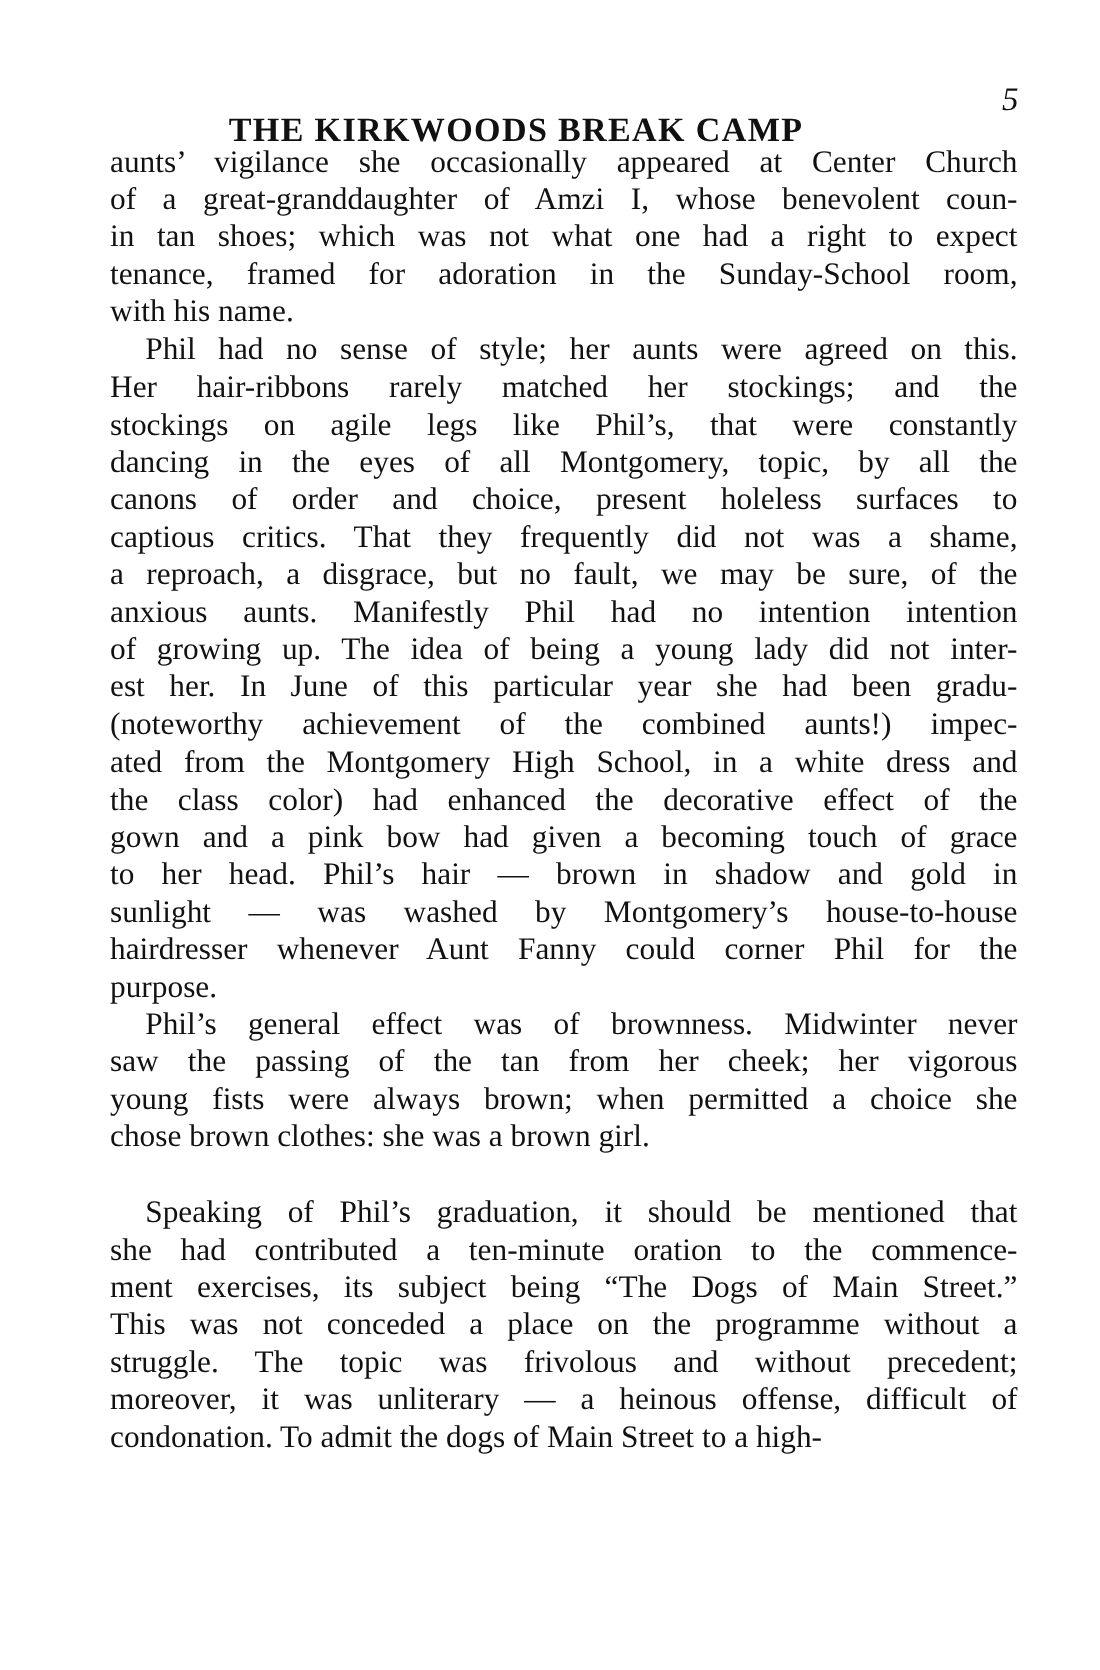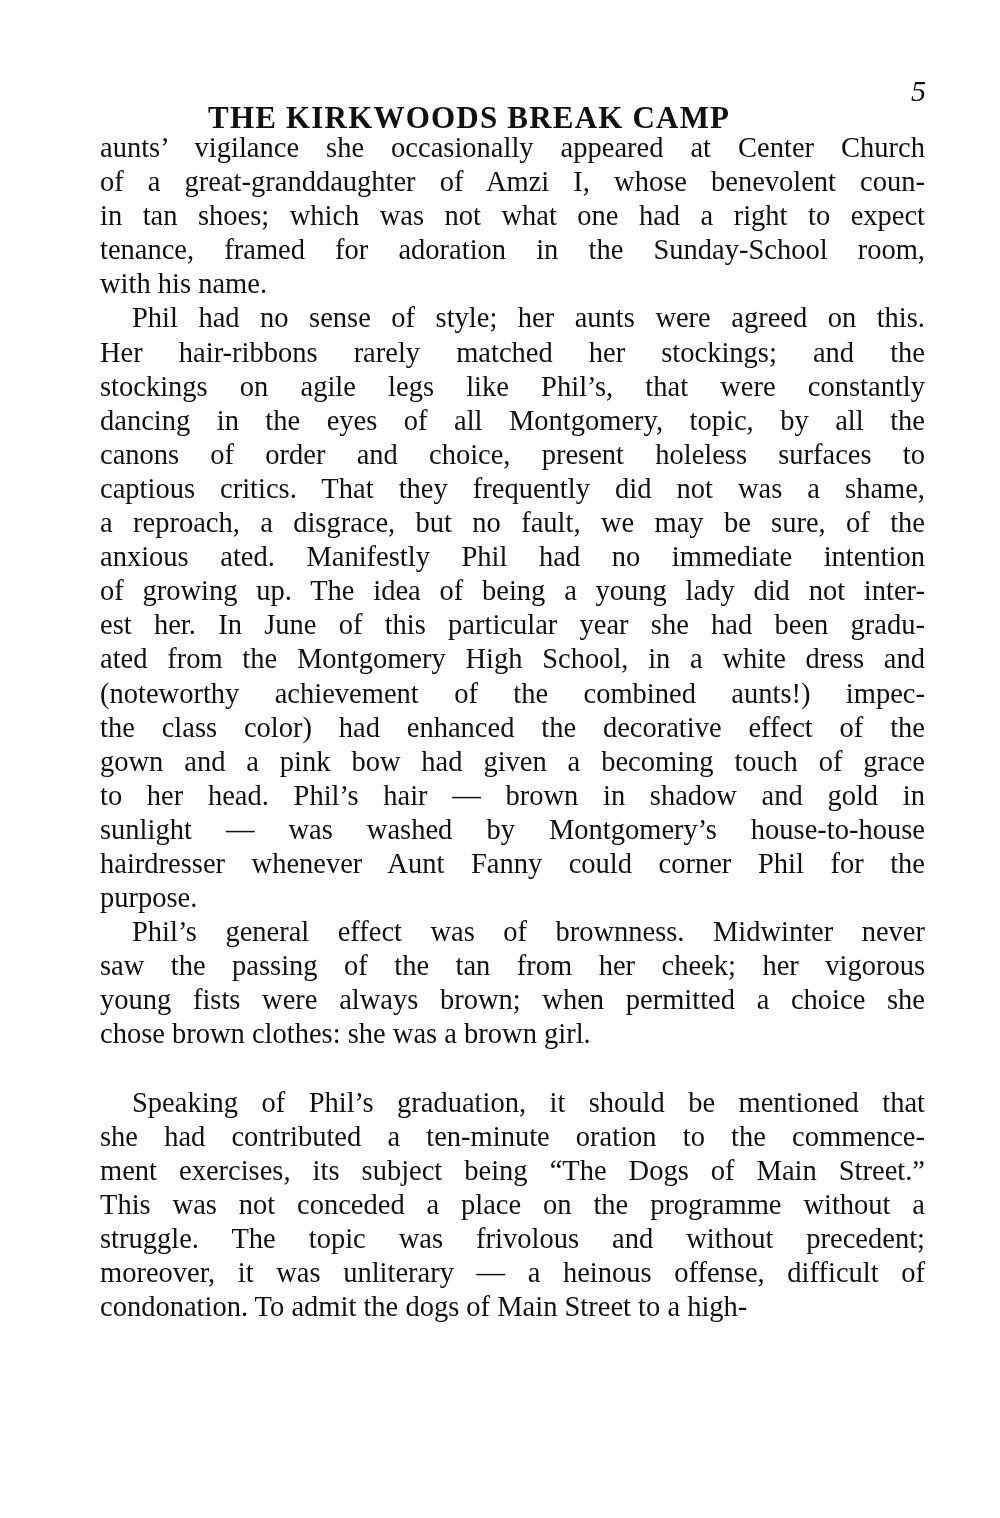--- a/index.html
+++ b/index.html
@@ -32,25 +32,25 @@
         <span class="line last">with his name.</span>
       </div>
       <div>
         <span class="line indent">Phil had no sense of style; her aunts were agreed on this.</span>
         <span class="line">Her hair-ribbons rarely matched her stockings; and the</span>
         <span class="line">stockings on agile legs like Phil’s, that were constantly</span>
         <span class="line">dancing in the eyes of all Montgomery, topic, by all the</span>
         <span class="line">canons of order and choice, present holeless surfaces to</span>
         <span class="line">captious critics. That they frequently did not was a shame,</span>
         <span class="line">a reproach, a disgrace, but no fault, we may be sure, of the</span>
-        <span class="line">anxious ated. Manifestly Phil had no immediate intention</span>
+        <span class="line">anxious aunts. Manifestly Phil had no intention intention</span>
         <span class="line">of growing up. The idea of being a young lady did not inter-</span>
         <span class="line">est her. In June of this particular year she had been gradu-</span>
+        <span class="line">(noteworthy achievement of the combined aunts!) impec-</span>
         <span class="line">ated from the Montgomery High School, in a white dress and</span>
-        <span class="line">(noteworthy achievement of the combined aunts!) impec-</span>
         <span class="line">the class color) had enhanced the decorative effect of the</span>
         <span class="line">gown and a pink bow had given a becoming touch of grace</span>
         <span class="line">to her head. Phil’s hair — brown in shadow and gold in</span>
         <span class="line">sunlight — was washed by Montgomery’s house-to-house</span>
         <span class="line">hairdresser whenever Aunt Fanny could corner Phil for the</span>
         <span class="line last">purpose.</span>
       </div>
       <div>
         <span class="line indent">Phil’s general effect was of brownness. Midwinter never</span>
         <span class="line">saw the passing of the tan from her cheek; her vigorous</span>

